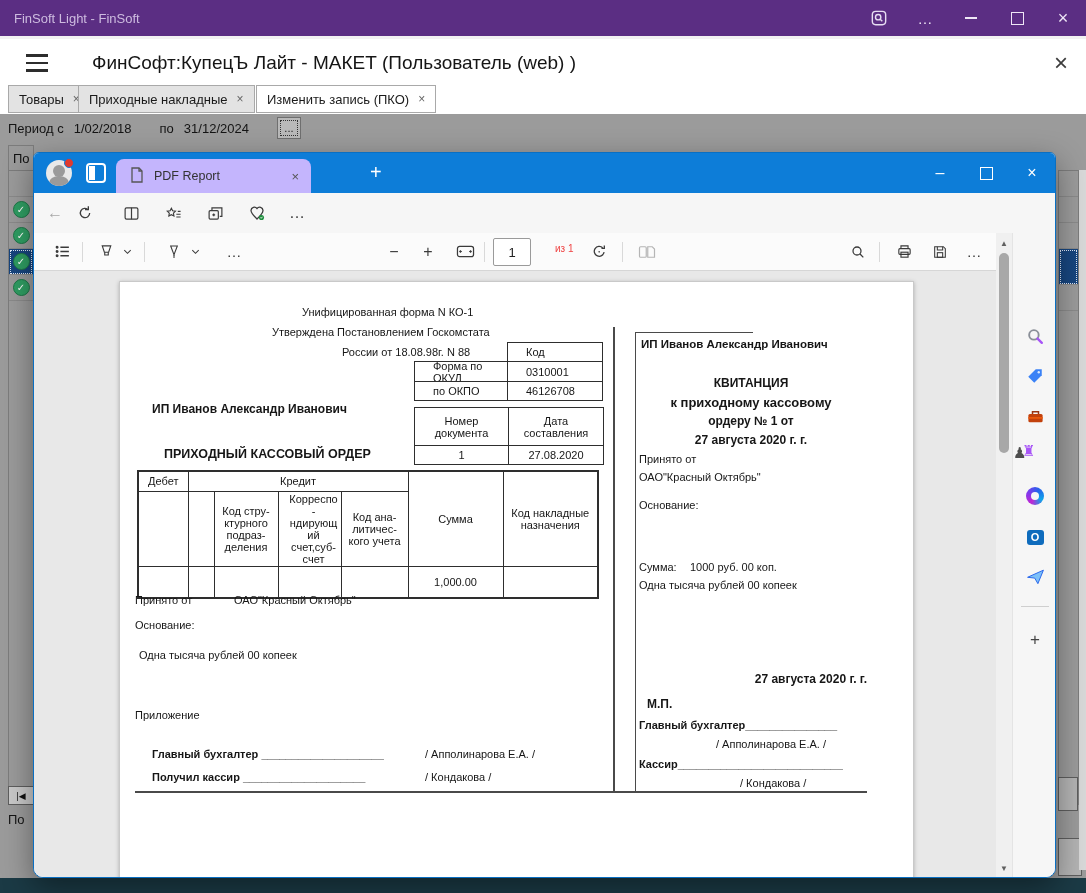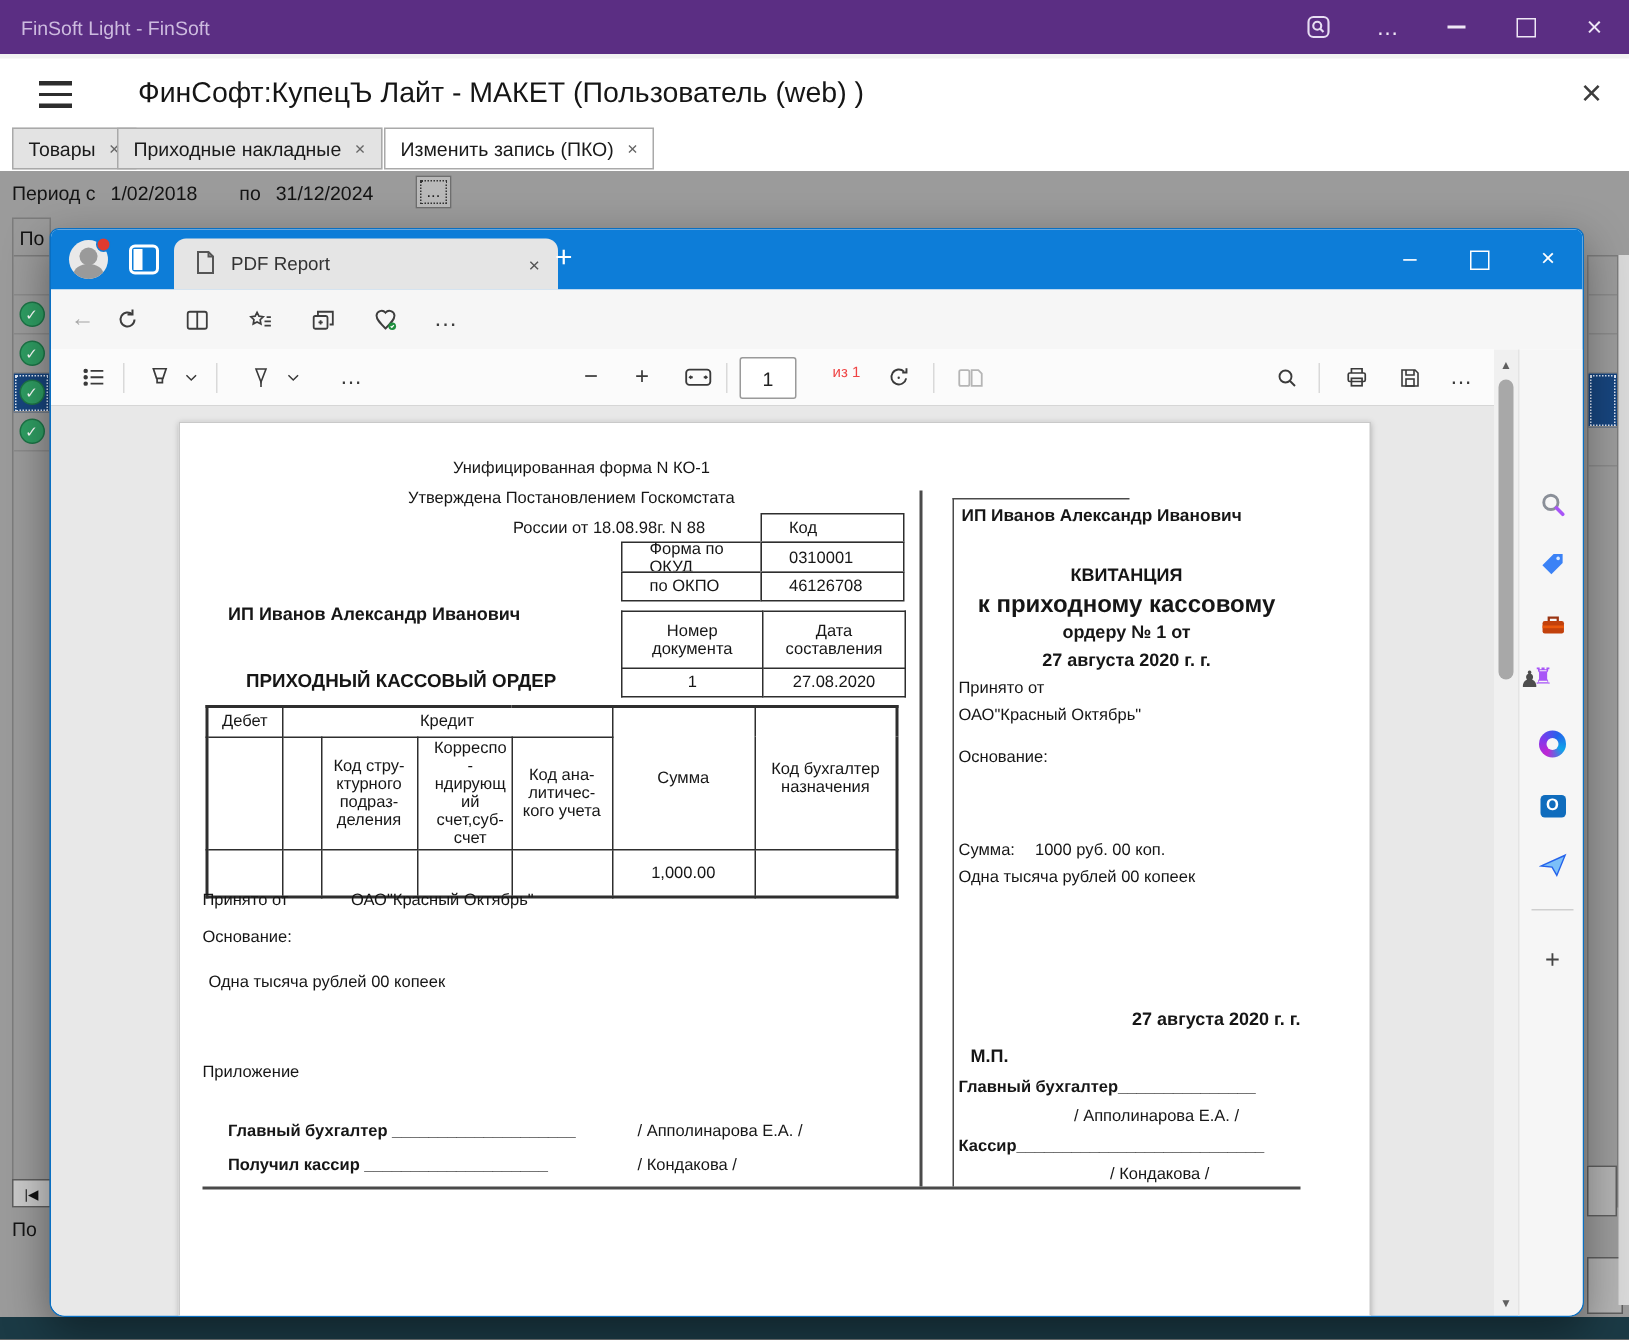--- a/index.html
+++ b/index.html
@@ -52,21 +52,21 @@
   
   .browser{left:33px;top:152px;width:1023px;height:726px;background:#fff;border:1px solid #0a6fc2;
     border-radius:6px 6px 10px 10px;box-shadow:0 10px 30px rgba(0,0,0,.4);box-sizing:border-box;overflow:hidden;}
   .b-titlebar{position:absolute;left:0;top:0;width:100%;height:40px;background:#0d7dd8;}
   .avatar{position:absolute;left:12px;top:7px;width:26px;height:26px;border-radius:50%;background:#e9e9e9;overflow:hidden;}
   .avatar:after{content:"";position:absolute;left:7px;top:5px;width:12px;height:12px;border-radius:50%;background:#9a9a9a;}
   .avatar:before{content:"";position:absolute;left:3px;top:16px;width:20px;height:14px;border-radius:50%;background:#9a9a9a;}
   .avatar-dot{position:absolute;left:30px;top:5px;width:8px;height:8px;border-radius:50%;background:#e03a2f;border:1px solid #0d7dd8;}
   .wsp{position:absolute;left:52px;top:10px;width:20px;height:20px;border:2px solid #fff;border-radius:4px;box-sizing:border-box;}
   .wsp i{position:absolute;left:1px;top:1px;width:6px;height:14px;background:#fff;}
-  .btab{position:absolute;left:82px;top:6px;width:256px;height:34px;background:#e5e5e5;border-radius:8px 8px 0 0;
+  .btab{position:absolute;left:82px;top:6px;width:195px;height:34px;background:#c4b5fd;border-radius:8px 8px 0 0;
     display:flex;align-items:center;font-size:12.5px;color:#333;}
   .btab .doc{margin:0 10px 0 14px;}
   .btab .x{margin-left:auto;margin-right:12px;color:#555;font-size:13px;}
   .newtab{position:absolute;left:336px;top:8px;color:#fff;font-size:20px;font-weight:300;}
   .b-ctrl{position:absolute;top:0;height:40px;width:46px;display:flex;align-items:center;justify-content:center;color:#fff;}
 
   .b-toolbar{position:absolute;left:0;top:40px;width:100%;height:40px;background:#f6f6f6;display:flex;align-items:center;}
   .tb-ic{width:30px;height:30px;display:flex;align-items:center;justify-content:center;color:#3d3d3d;font-size:16px;flex:0 0 auto;}
   .urlpill{height:30px;flex:0 0 696px;margin-left:8px;background:#fff;border:1px solid #e2e2e2;border-radius:15px;
     box-shadow:0 1px 2px rgba(0,0,0,.08);display:flex;align-items:center;padding:0 10px;box-sizing:border-box;overflow:hidden;}
@@ -390,21 +390,21 @@
               <col style="width:63px;">
             <col style="width:67px;">
               <col style="width:95px;">
               <col style="width:95px;">
           </colgroup>
           <tbody>
               <tr style="height:20px;">
             <td>Дебет</td>
             <td colspan="4">Кредит</td>
             <td rowspan="2">Сумма</td>
-            <td rowspan="2" style="white-space:normal;">Код бухгалтер назначения</td>
+            <td rowspan="2" style="white-space:normal;">Код накладные назначения</td>
           </tr>
           <tr style="height:62px;">
             <td></td>
             <td></td>
             <td style="white-space:normal;">Код стру- ктурного подраз- деления</td>
             <td style="white-space:normal;padding-left:10px;">Корреспо- ндирующий счет,суб- счет</td>
             <td style="white-space:normal;">Код ана- литичес- кого учета</td>
           </tr>
           <tr style="height:32px;">
             <td></td>
@@ -428,21 +428,21 @@
         <div class="d b" style="left:32px;top:489px;">Получил кассир ____________________</div>
         <div class="d" style="left:305px;top:489px;">/ Кондакова /</div>
 
         <div class="rline" style="left:15px;top:509px;width:732px;height:2px;"></div>
         <div class="rline" style="left:493px;top:45px;width:1.5px;height:464px;"></div>
         <div class="rline" style="left:515px;top:50px;width:1px;height:459px;"></div>
         <div class="rline" style="left:515px;top:50px;width:118px;height:1px;"></div>
 
         <div class="d b" style="left:521px;top:56px;font-size:11.5px;">ИП Иванов Александр Иванович</div>
         <div class="d b" style="left:515px;top:94px;width:232px;text-align:center;font-size:12px;">КВИТАНЦИЯ</div>
-        <div class="d b" style="left:515px;top:113px;width:232px;text-align:center;font-size:16px;">к приходному кассовому</div>
+        <div class="d b" style="left:515px;top:113px;width:232px;text-align:center;font-size:13px;">к приходному кассовому</div>
         <div class="d b" style="left:515px;top:132px;width:232px;text-align:center;font-size:12px;">ордеру № 1 от</div>
         <div class="d b" style="left:515px;top:151px;width:232px;text-align:center;font-size:12px;">27 августа 2020 г. г.</div>
         <div class="d" style="left:519px;top:171px;">Принято от</div>
         <div class="d" style="left:519px;top:189px;">ОАО"Красный Октябрь"</div>
         <div class="d" style="left:519px;top:217px;">Основание:</div>
         <div class="d" style="left:519px;top:279px;">Сумма:</div>
         <div class="d" style="left:570px;top:279px;">1000 руб. 00 коп.</div>
         <div class="d" style="left:519px;top:297px;">Одна тысяча рублей 00 копеек</div>
         <div class="d b" style="left:515px;top:390px;width:232px;text-align:right;font-size:12px;">27 августа 2020 г. г.</div>
         <div class="d b" style="left:527px;top:415px;font-size:12px;">М.П.</div>

